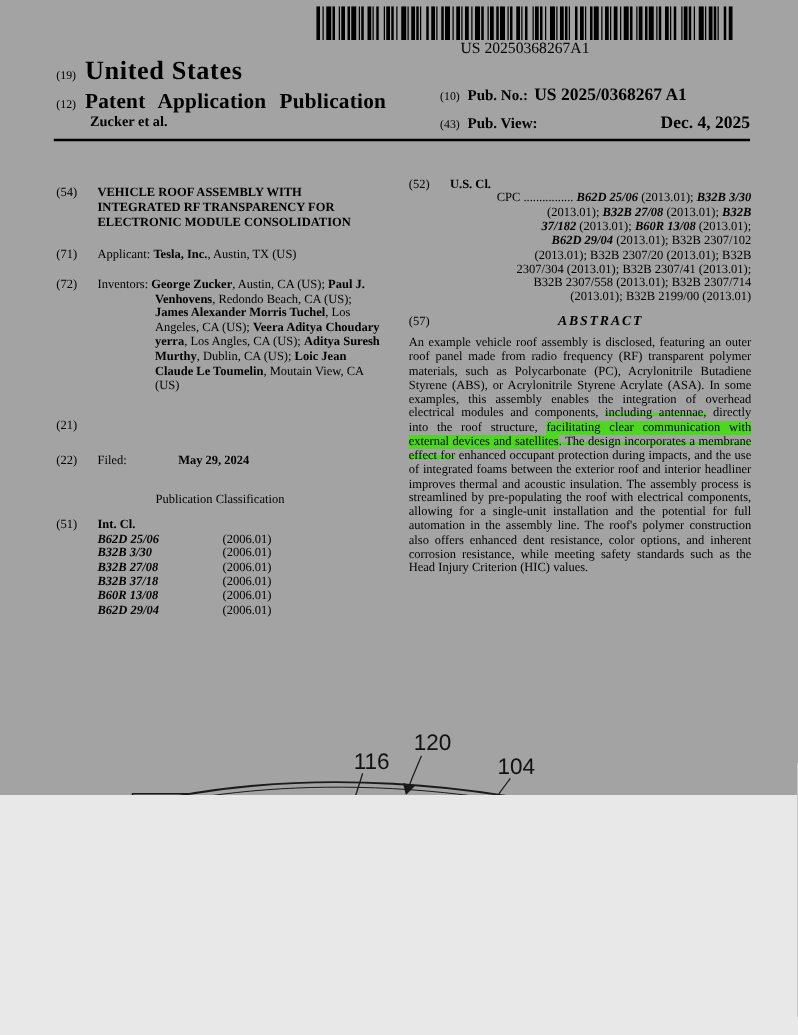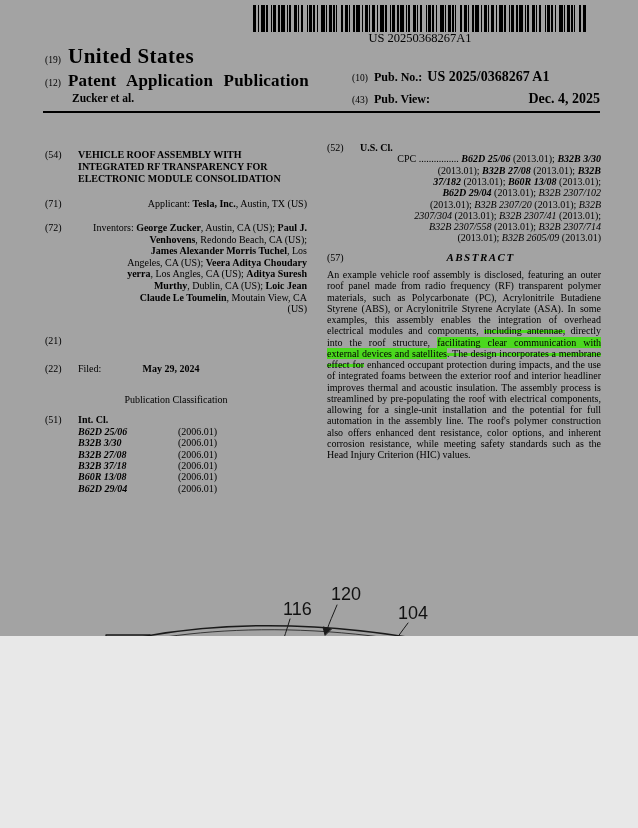--- a/index.html
+++ b/index.html
@@ -24,24 +24,24 @@
   .row2 .pubval{margin-left:auto;}
   .rule{left:43px;top:111px;width:557px;border-top:2px solid #000;height:0;}
   
   .col{font-size:10px;line-height:11.4px;margin-top:20px;}
   .leftcol{left:45px;top:129px;width:262px;}
   .rightcol{left:327px;top:122px;width:274px;}
   .item{display:flex;}
   .inum{flex:none;width:33px;}
   .ibody{flex:1;}
   .b{font-weight:bold;}
-  .i{font-style:italic;}
+  .i{}
   .bi{font-weight:bold;font-style:italic;}
   .title-body{font-weight:bold;line-height:11.8px;}
-  .hang{padding-left:46px;text-indent:-46px;line-height:11.6px;text-align:right;}
+  .hang{padding-left:46px;text-indent:-46px;line-height:11.6px;}
   .flabel{display:inline-block;width:62px;}
   .mt14{margin-top:14px;} .mt12{margin-top:12px;} .mt20{margin-top:20px;gap:24px;}
   .mt17{margin-top:17px;align-items:center;} .mt9{margin-top:9px;}
   .pubclass{text-align:center;font-weight:normal;margin-top:19px;}
   .icode{font-weight:bold;font-style:italic;display:inline-block;width:100px;}
   .intcl-rows{margin-top:0.5px;}
   
   .cpc{margin-left:17px;text-align:right;line-height:11.3px;}
   
   .abshead{display:flex;margin-top:8px;}
@@ -144,21 +144,21 @@
       <div class="ibody b">U.S. Cl.</div>
     </div>
     <div class="cpc">
       <div><span>CPC ................ </span><span class="bi">B62D 25/06</span><span> (2013.01); </span><span class="bi">B32B 3/30</span></div>
       <div><span>(2013.01); </span><span class="bi">B32B 27/08</span><span> (2013.01); </span><span class="bi">B32B</span></div>
       <div><span class="bi">37/182</span><span> (2013.01); </span><span class="bi">B60R 13/08</span><span> (2013.01);</span></div>
       <div><span class="bi">B62D 29/04</span><span> (2013.01); </span><span class="i">B32B 2307/102</span></div>
       <div><span>(2013.01); </span><span class="i">B32B 2307/20</span><span> (2013.01); </span><span class="i">B32B</span></div>
       <div><span class="i">2307/304</span><span> (2013.01); </span><span class="i">B32B 2307/41</span><span> (2013.01);</span></div>
       <div><span class="i">B32B 2307/558</span><span> (2013.01); </span><span class="i">B32B 2307/714</span></div>
-      <div><span>(2013.01); </span><span class="i">B32B 2605/09</span><span> (2013.01)</span></div>
+      <div><span>(2013.01); </span><span class="i">B32B 2199/00</span><span> (2013.01)</span></div>
     </div>
 
     <div class="abshead">
       <span class="inum">(57)</span>
       <span class="htxt">ABSTRACT</span>
     </div>
     <div class="abstract"><span>An example vehicle roof assembly is disclosed, featuring an outer roof panel made from radio frequency (RF) transparent polymer materials, such as Polycarbonate (PC), Acrylonitrile Butadiene Styrene (ABS), or Acrylonitrile Styrene Acrylate (ASA). In some examples, this assembly enables the integration of overhead electrical modules and components, </span><span class="hlt">including antennae,</span><span> directly into the roof structure, </span><span class="hl">facilitating clear communication with external devices and satellites</span><span class="hlt">. The design incorporates a membrane effect for</span><span> enhanced occupant protection during impacts, and the use of integrated foams between the exterior roof and interior headliner improves thermal and acoustic insulation. The assembly process is streamlined by pre-populating the roof with electrical components, allowing for a single-unit installation and the potential for full automation in the assembly line. The roof's polymer construction also offers enhanced dent resistance, color options, and inherent corrosion resistance, while meeting safety standards such as the Head Injury Criterion (HIC) values.</span></div>
   </div>
 
   <div class="abs figwrap">

